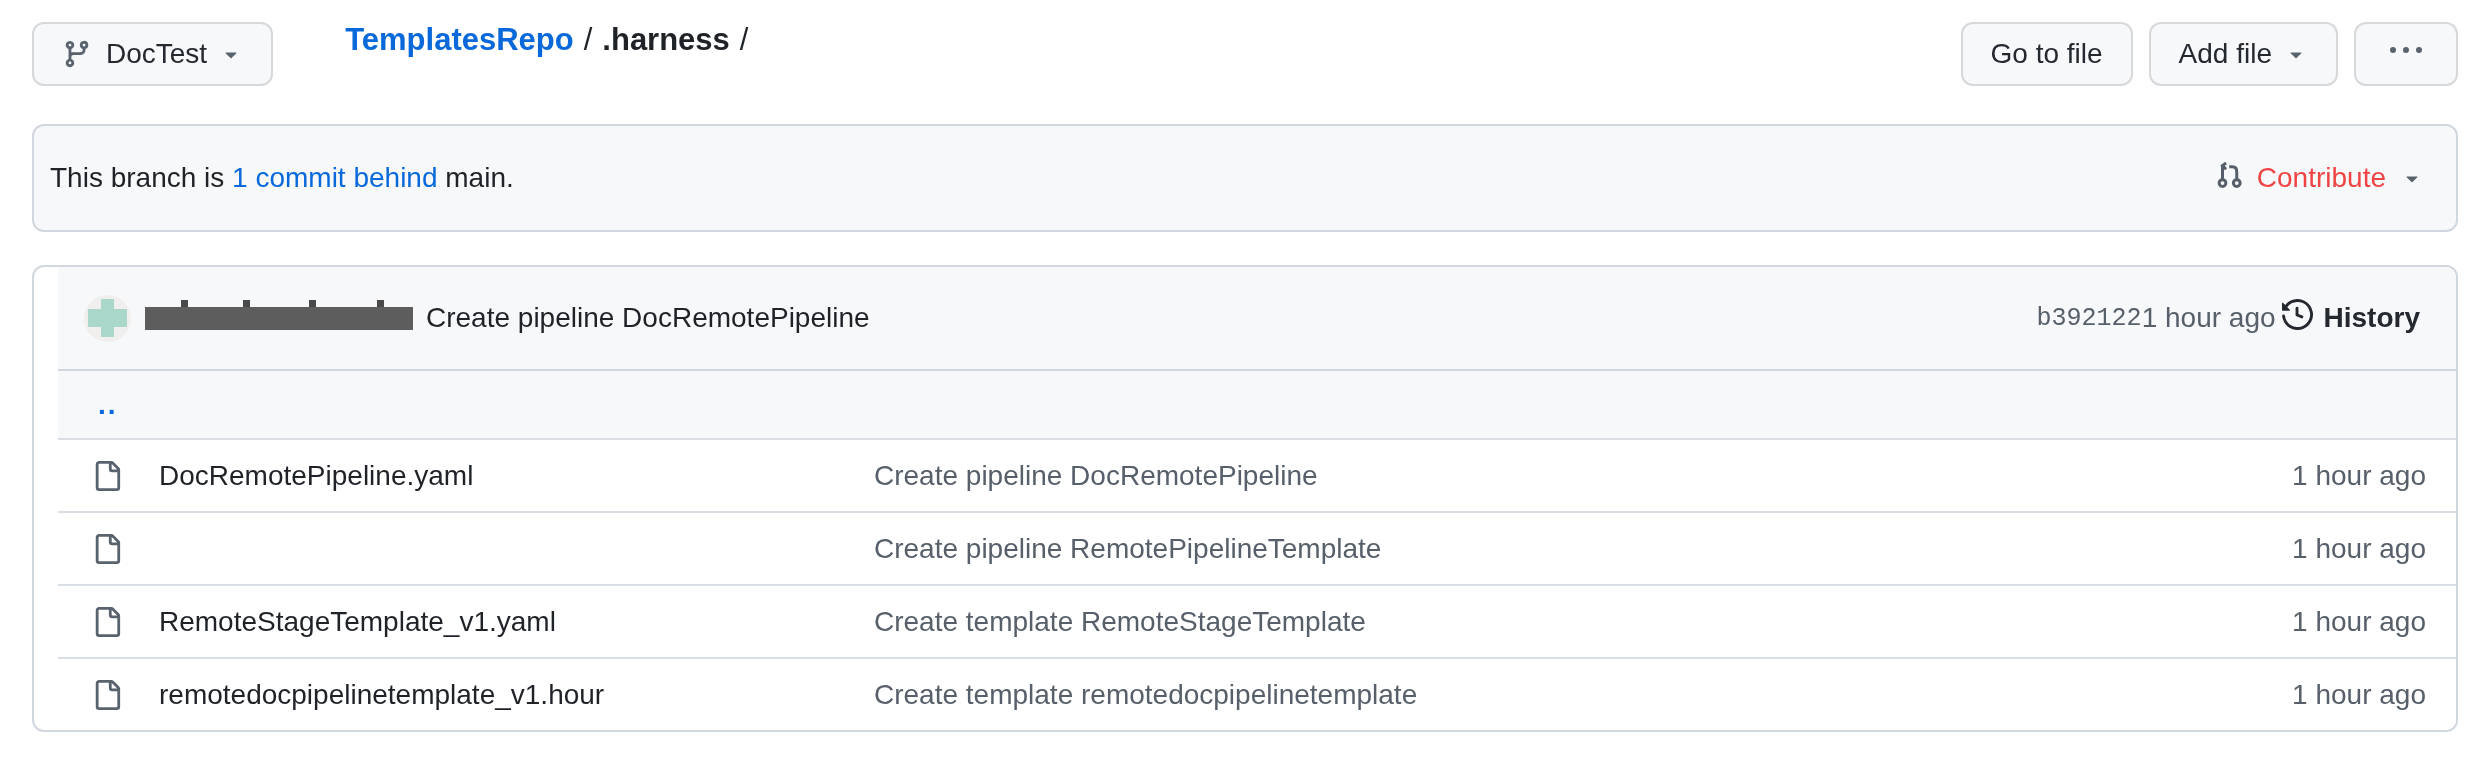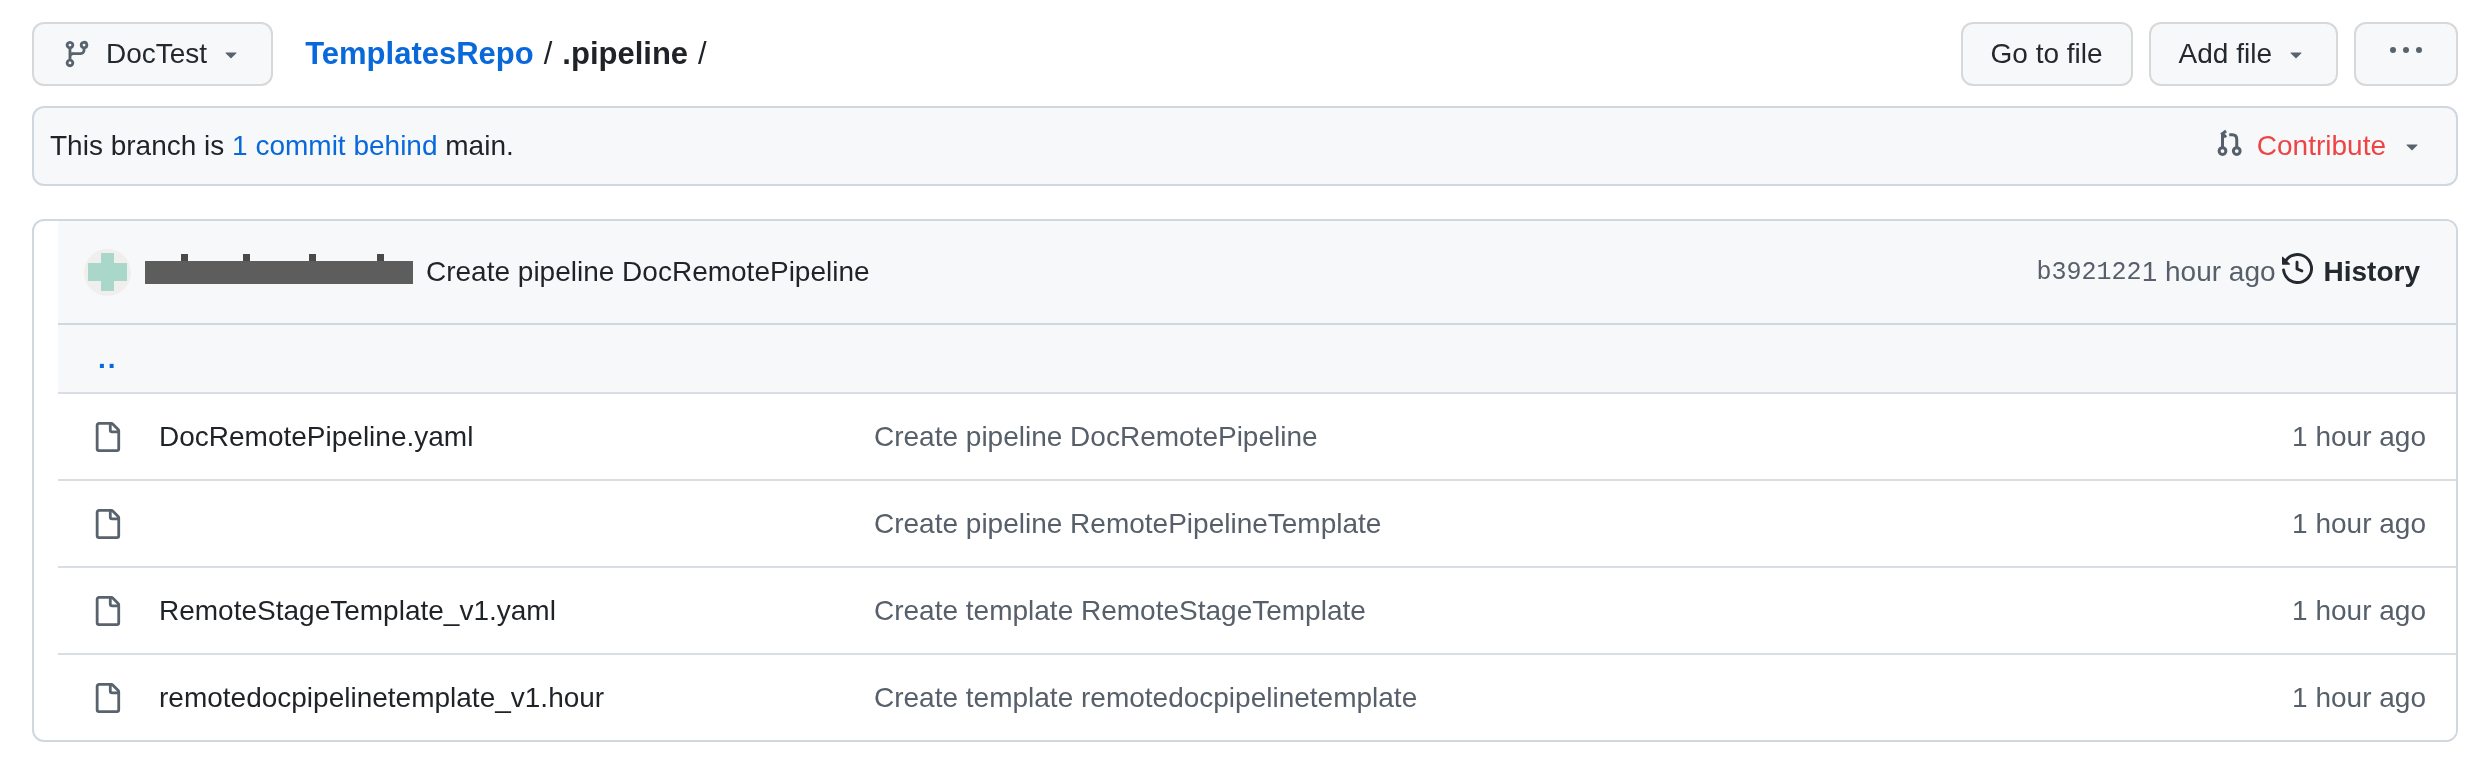--- a/index.html
+++ b/index.html
@@ -7,21 +7,21 @@
   body {
     width: 2490px; height: 764px;
     background: #ffffff;
     font-family: "Liberation Sans", "DejaVu Sans", sans-serif;
     color: #1f2328;
     overflow: hidden;
   }
   .page { padding: 22px 32px 0 32px; }
 
   
-  .topbar { display: flex; align-items: center; height: 64px; }
+  .topbar { display: flex; align-items: flex-start; height: 64px; gap: 40px; }
   .btn {
     display: inline-flex; align-items: center; justify-content: center;
     height: 64px; padding: 0 28px;
     background: #f6f8fa;
     border: 2px solid rgba(31,35,40,0.15);
     border-radius: 12px;
     font-size: 28px; font-weight: 500; color: #24292f;
     cursor: pointer; white-space: nowrap;
   }
   .btn .ico { display: inline-flex; margin-right: 14px; }
@@ -29,21 +29,21 @@
   .icon-svg { fill: #59636e; }
   .breadcrumb { margin-left: 32px; font-size: 31px; white-space: nowrap; }
   .crumb-repo { color: #0969da; font-weight: 600; text-decoration: none; }
   .crumb-sep { color: #1f2328; margin: 0 10px; font-weight: 400; }
   .crumb-dir { color: #1f2328; font-weight: 700; }
   .topbar-right { margin-left: auto; display: flex; gap: 16px; align-items: center; }
   .kebab-btn { padding: 0 34px; }
 
   
   .banner {
-    margin-top: 20px; height: 80px;
+    margin-top: 38px; height: 108px;
     background: #f6f8fa;
     border: 2px solid #d0d7de; border-radius: 12px;
     display: flex; align-items: center;
     padding: 0 26px 0 16px;
     font-size: 28px;
   }
   .banner-text { color: #1f2328; }
   .banner-link { color: #0969da; text-decoration: none; cursor: pointer; }
   .contribute {
     margin-left: auto; display: inline-flex; align-items: center; gap: 12px;
@@ -84,21 +84,21 @@
   .time { font-size: 28px; color: #57606a; white-space: nowrap; }
   .history { display: inline-flex; align-items: center; gap: 11px; font-size: 28px; font-weight: 700; color: #24292f; cursor: pointer; background: none; border: none; font-family: inherit; }
   .history .icon-svg { fill: #24292f; }
 
   .updir-row {
     height: 67px; background: #f6f8fa;
     display: flex; align-items: center; padding-left: 40px;
   }
   .updir-link { color: #0969da; font-size: 28px; font-weight: 700; letter-spacing: 2px; text-decoration: none; cursor: pointer; line-height: 0.5; }
   .file-row {
-    display: flex; align-items: center; height: 87px;
+    display: flex; align-items: center; height: 73px;
     background: #ffffff; border-top: 2px solid #d8dee4;
     font-size: 28px;
   }
   .cell-name { flex: 0 0 816px; display: flex; align-items: center; padding-left: 34px; overflow: hidden; }
   .cell-name .ico { display: inline-flex; margin-right: 37px; flex: none; }
   .file-link { color: #1f2328; text-decoration: none; cursor: pointer; white-space: nowrap; }
   .cell-msg { flex: 1; color: #57606a; overflow: hidden; white-space: nowrap; }
   .cell-msg span { cursor: pointer; }
   .cell-time { padding-right: 30px; color: #57606a; white-space: nowrap; }
 </style>
@@ -116,21 +116,21 @@
       </span>
       <span>DocTest</span>
       <span class="caret">
         <svg class="icon-svg" width="24" height="24" viewBox="0 0 16 16">
             <path d="m4.427 7.427 3.396 3.396a.25.25 0 0 0 .354 0l3.396-3.396A.25.25 0 0 0 11.396 7H4.604a.25.25 0 0 0-.177.427Z"></path>
           </svg>
       </span>
     </button>
 
     <div class="breadcrumb">
-      <a class="crumb-repo">TemplatesRepo</a><span class="crumb-sep">/</span><span class="crumb-dir">.pipeline</span><span class="crumb-sep">/</span>
+      <a class="crumb-repo">TemplatesRepo</a><span class="crumb-sep">/</span><span class="crumb-dir">.harness</span><span class="crumb-sep">/</span>
     </div>
 
     <div class="topbar-right">
       <button class="btn">Go to file</button>
       <button class="btn">
         <span>Add file</span>
         <span class="caret">
           <svg class="icon-svg" width="24" height="24" viewBox="0 0 16 16">
               <path d="m4.427 7.427 3.396 3.396a.25.25 0 0 0 .354 0l3.396-3.396A.25.25 0 0 0 11.396 7H4.604a.25.25 0 0 0-.177.427Z"></path>
             </svg>

